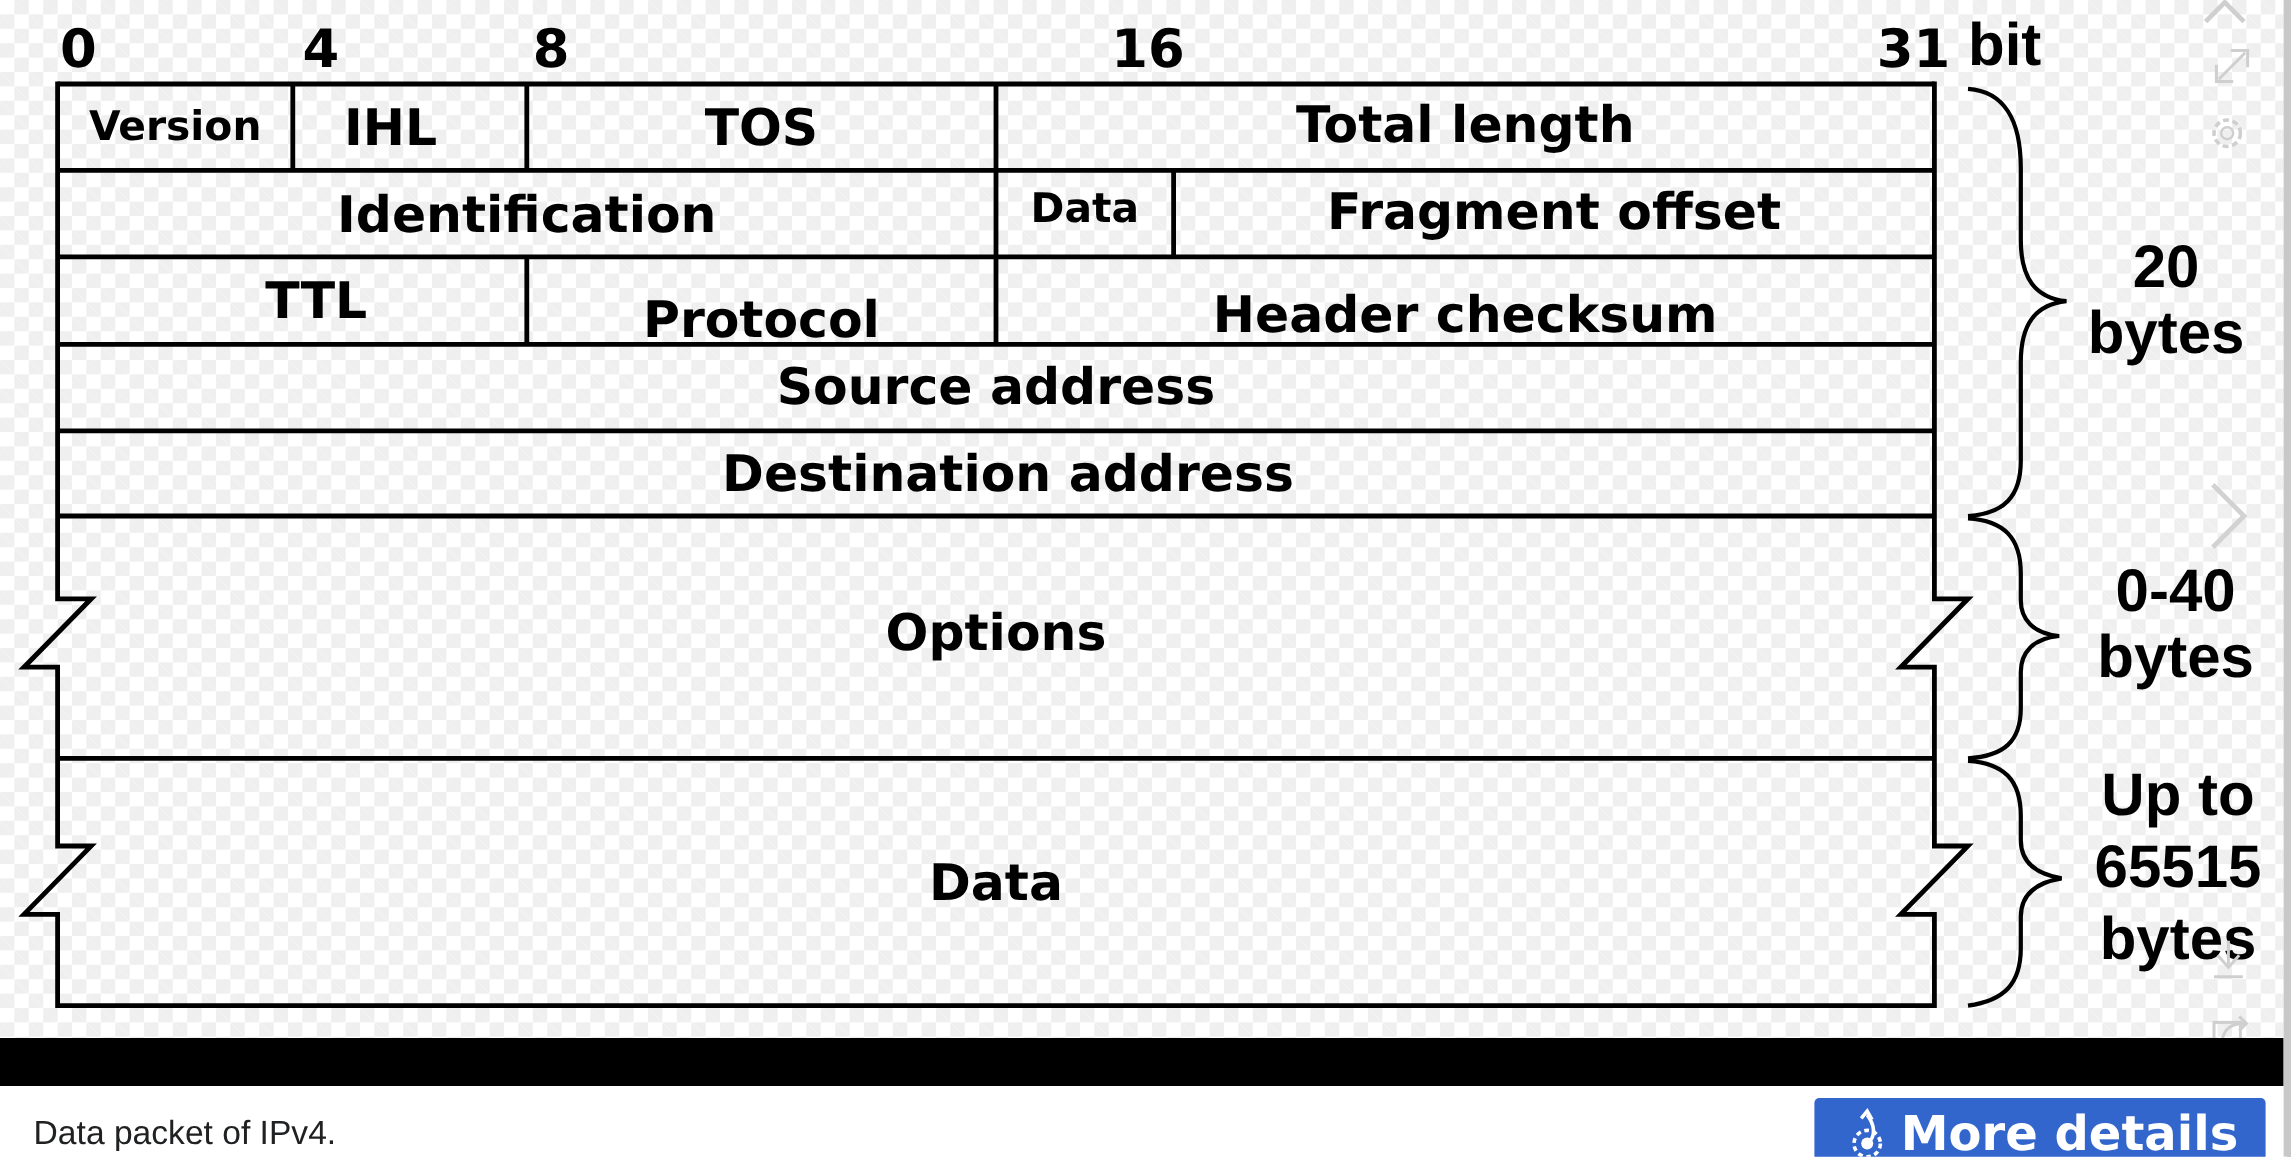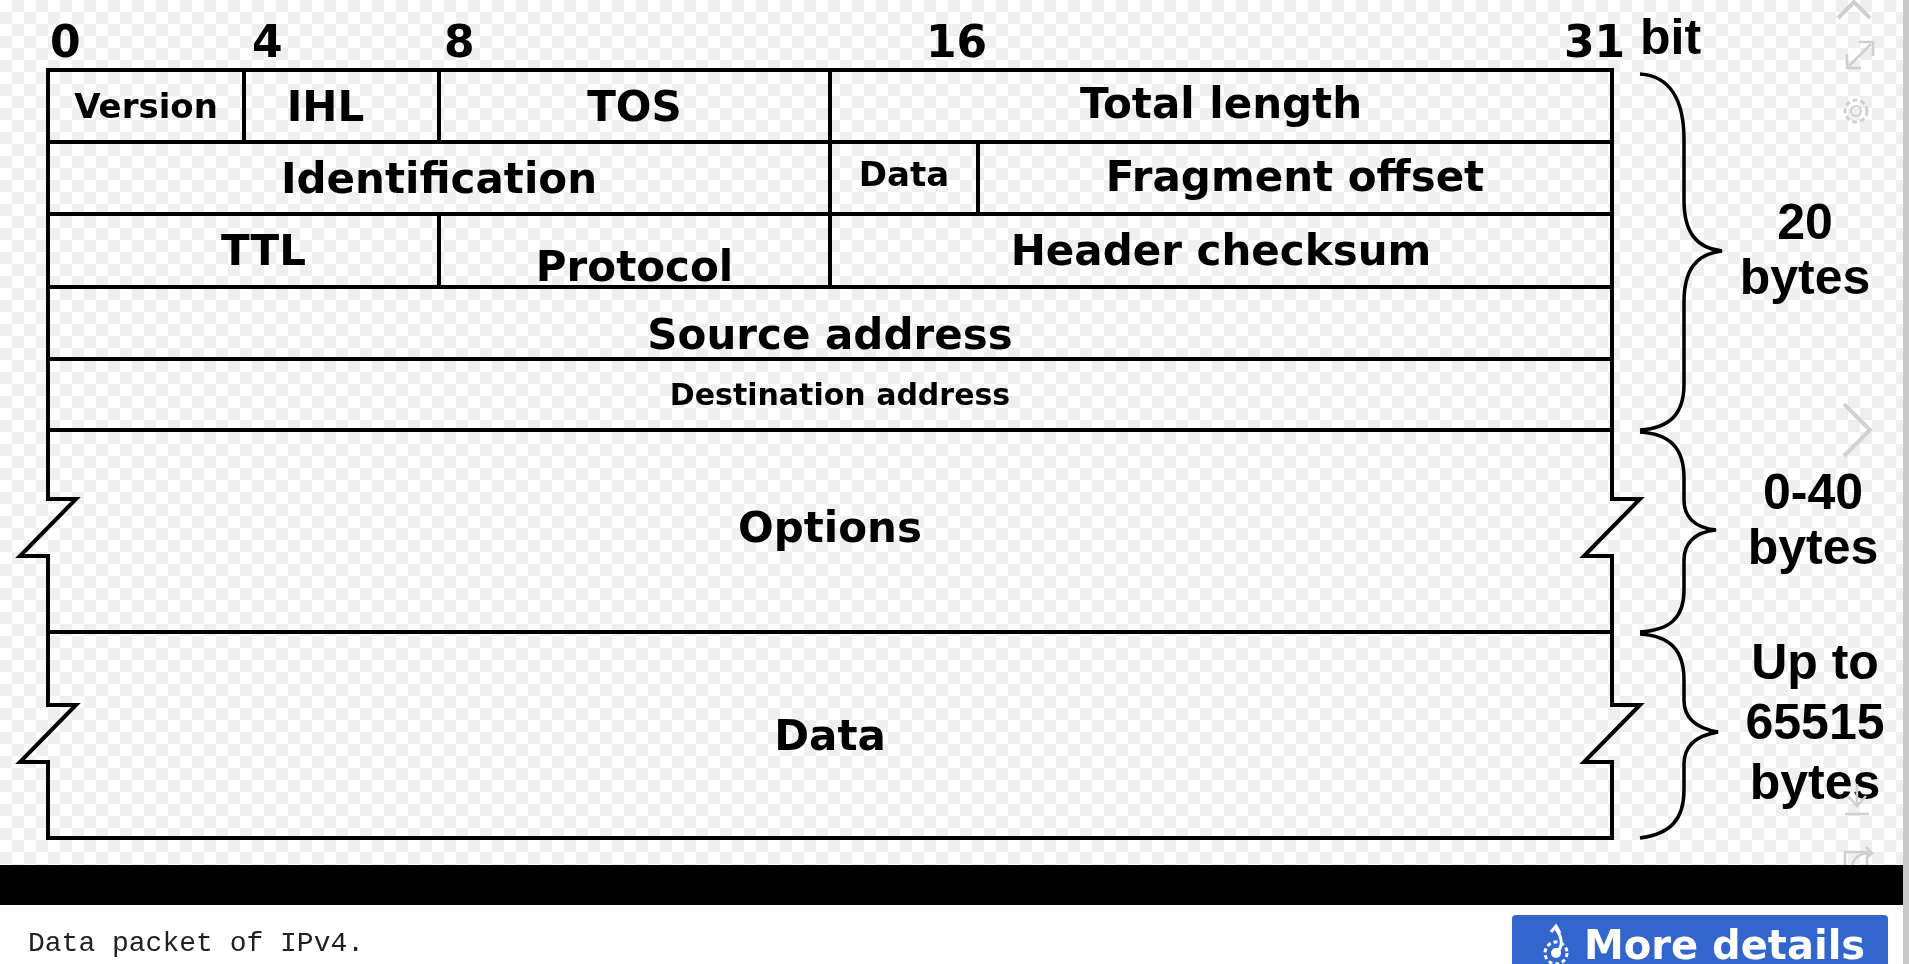--- a/index.html
+++ b/index.html
@@ -9,21 +9,21 @@
     background-image:linear-gradient(45deg,#efefef 25%,transparent 25%,transparent 75%,#efefef 75%),
                      linear-gradient(45deg,#efefef 25%,transparent 25%,transparent 75%,#efefef 75%);
     background-size:24px 24px;background-position:0 0,12px 12px;}
   .diagram{position:absolute;left:0;top:0;}
   .bitlbl{position:absolute;font-family:"DejaVu Sans",sans-serif;font-weight:bold;font-size:44px;color:#000;line-height:1;}
   .bitword{position:absolute;font-family:"Liberation Sans",sans-serif;font-weight:bold;font-size:50px;color:#000;line-height:1;}
   .field{position:absolute;display:flex;align-items:center;justify-content:center;font-weight:bold;color:#000;font-family:"DejaVu Sans",sans-serif;}
   .size-lbl{position:absolute;font-family:"Liberation Sans",sans-serif;font-weight:bold;color:#000;text-align:center;line-height:1.1;font-size:50px;}
   .blackbar{position:absolute;left:0;top:865px;width:1903px;height:40px;background:#000;}
   .caption-area{position:absolute;left:0;top:905px;width:1903px;height:59px;background:#fff;}
-  .caption{position:absolute;left:28px;top:928px;font-size:28px;color:#202122;font-family:Liberation Mono, monospace;}
+  .caption{position:absolute;left:28px;top:928px;font-size:28px;color:#202122;font-family:Liberation Sans, sans-serif;}
   .more-btn{position:absolute;left:1512px;top:915px;width:376px;height:60px;background:#3366cc;border-radius:4px;color:#fff;display:flex;align-items:center;padding-left:26px;box-sizing:border-box;font-weight:bold;font-size:40px;cursor:pointer;}
   .more-btn svg{margin-right:10px;}
   .scroll{position:absolute;left:1903px;top:0;width:6px;height:964px;background:#c8c8c8;}
   .ctrl{position:absolute;cursor:pointer;}
 </style>
 </head>
 <body>
 
 <div class="viewer">
 
@@ -68,24 +68,24 @@
   <div class="field" style="left:246px;top:72px;width:159px;height:68px;font-size:42px;">IHL</div>
   <div class="field" style="left:441px;top:72px;width:387px;height:68px;font-size:42px;">TOS</div>
   <div class="field" style="left:832px;top:70px;width:778px;height:66px;font-size:42px;">Total length</div>
 
   <div class="field" style="left:50px;top:144px;width:778px;height:68px;font-size:42px;">Identification</div>
   <div class="field" style="left:832px;top:142px;width:144px;height:64px;font-size:34px;">Data</div>
   <div class="field" style="left:980px;top:144px;width:630px;height:64px;font-size:42px;">Fragment offset</div>
 
   <div class="field" style="left:50px;top:216px;width:387px;height:68px;font-size:42px;padding-left:20px;">TTL</div>
   <div class="field" style="left:441px;top:232px;width:387px;height:68px;font-size:42px;">Protocol</div>
-  <div class="field" style="left:832px;top:216px;width:778px;height:68px;font-size:42px;">Header checksum</div>
+  <div class="field" style="left:832px;top:228px;width:778px;height:68px;font-size:42px;">Header checksum</div>
 
-  <div class="field" style="left:50px;top:301px;width:1560px;height:66px;font-size:42px;">Source address</div>
-  <div class="field" style="left:50px;top:361px;width:1580px;height:66px;font-size:30px;">Destination address</div>
+  <div class="field" style="left:50px;top:289px;width:1560px;height:66px;font-size:42px;">Source address</div>
+  <div class="field" style="left:50px;top:361px;width:1580px;height:66px;font-size:42px;">Destination address</div>
 
   <div class="field" style="left:50px;top:432px;width:1560px;height:190px;font-size:42px;">Options</div>
   <div class="field" style="left:50px;top:634px;width:1560px;height:202px;font-size:42px;">Data</div>
 
   <div class="size-lbl" style="left:1730px;top:195px;width:150px;">
     <div>20</div>
     <div>bytes</div>
   </div>
   <div class="size-lbl" style="left:1738px;top:465px;width:150px;">
     <div>0-40</div>

